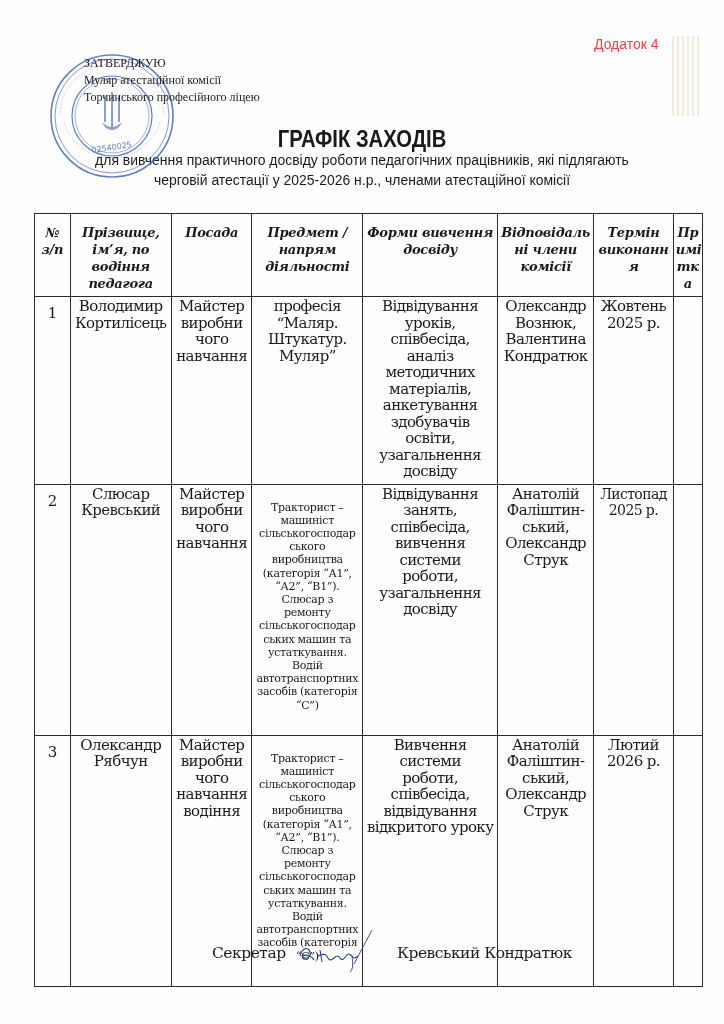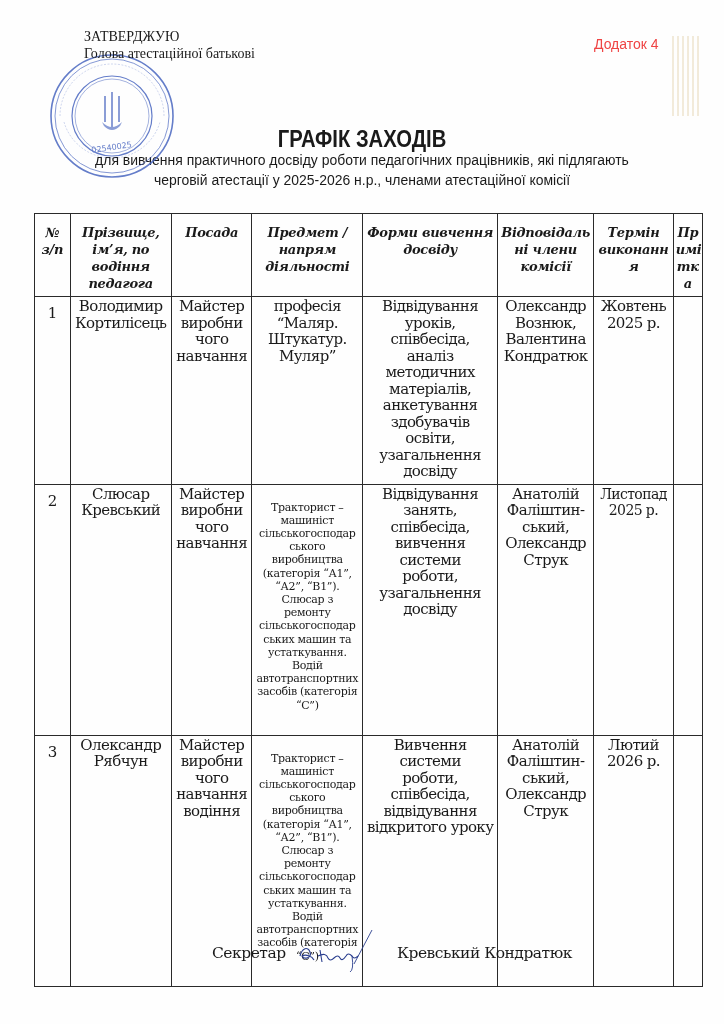--- a/index.html
+++ b/index.html
@@ -17,22 +17,22 @@
     }
     .page {
       position: absolute;
       inset: 0;
       background: #fefefe;
     }
     
     .approval {
       position: absolute;
       left: 84px;
-      top: 28px;
-      font-size: 14px;
+      top: 55px;
+      font-size: 12px;
       line-height: 17px;
       color: #1a1a1a;
       z-index: 2;
     }
     .approval .line { white-space: nowrap; }
     .approval .name-line { padding-left: 96px; }
 
     .appendix {
       position: absolute;
       left: 594px;
@@ -180,21 +180,22 @@
       <path d="M63 40 L65 40 L65 76 L63 76 Z"></path>
       <path d="M54 70 Q64 80 74 70 L72 74 Q64 82 56 74 Z"></path>
     </g>
     <text x="64" y="98" text-anchor="middle" font-size="8" fill="#4a67c0" font-family="DejaVu Sans, sans-serif" transform="rotate(-8 64 98)">02540025</text>
     <path d="M12 64 A52 52 0 0 1 116 64" fill="none" stroke="#4a67c0" stroke-width="0.4" stroke-dasharray="2 1.5" opacity="0.8"></path>
     <path d="M16 70 A50 50 0 0 0 112 70" fill="none" stroke="#4a67c0" stroke-width="0.4" stroke-dasharray="2 1.5" opacity="0.8"></path>
   </svg>
 
   <div class="approval">
     <div class="line">ЗАТВЕРДЖУЮ</div>
-    <div class="line">Голова атестаційної батькові</div>
+    <div class="line">Муляр атестаційної комісії</div>
+    <div class="line">Торчинського професійного ліцею</div>
   </div>
 
   <div class="appendix">Додаток 4</div>
   <div class="scan-marks"></div>
 
   <div class="title">ГРАФІК ЗАХОДІВ</div>
   <div class="subtitle">
     <div>для  вивчення практичного досвіду роботи педагогічних працівників, які підлягають</div>
     <div>черговій атестації у 2025-2026 н.р.,  членами атестаційної комісії</div>
   </div>

